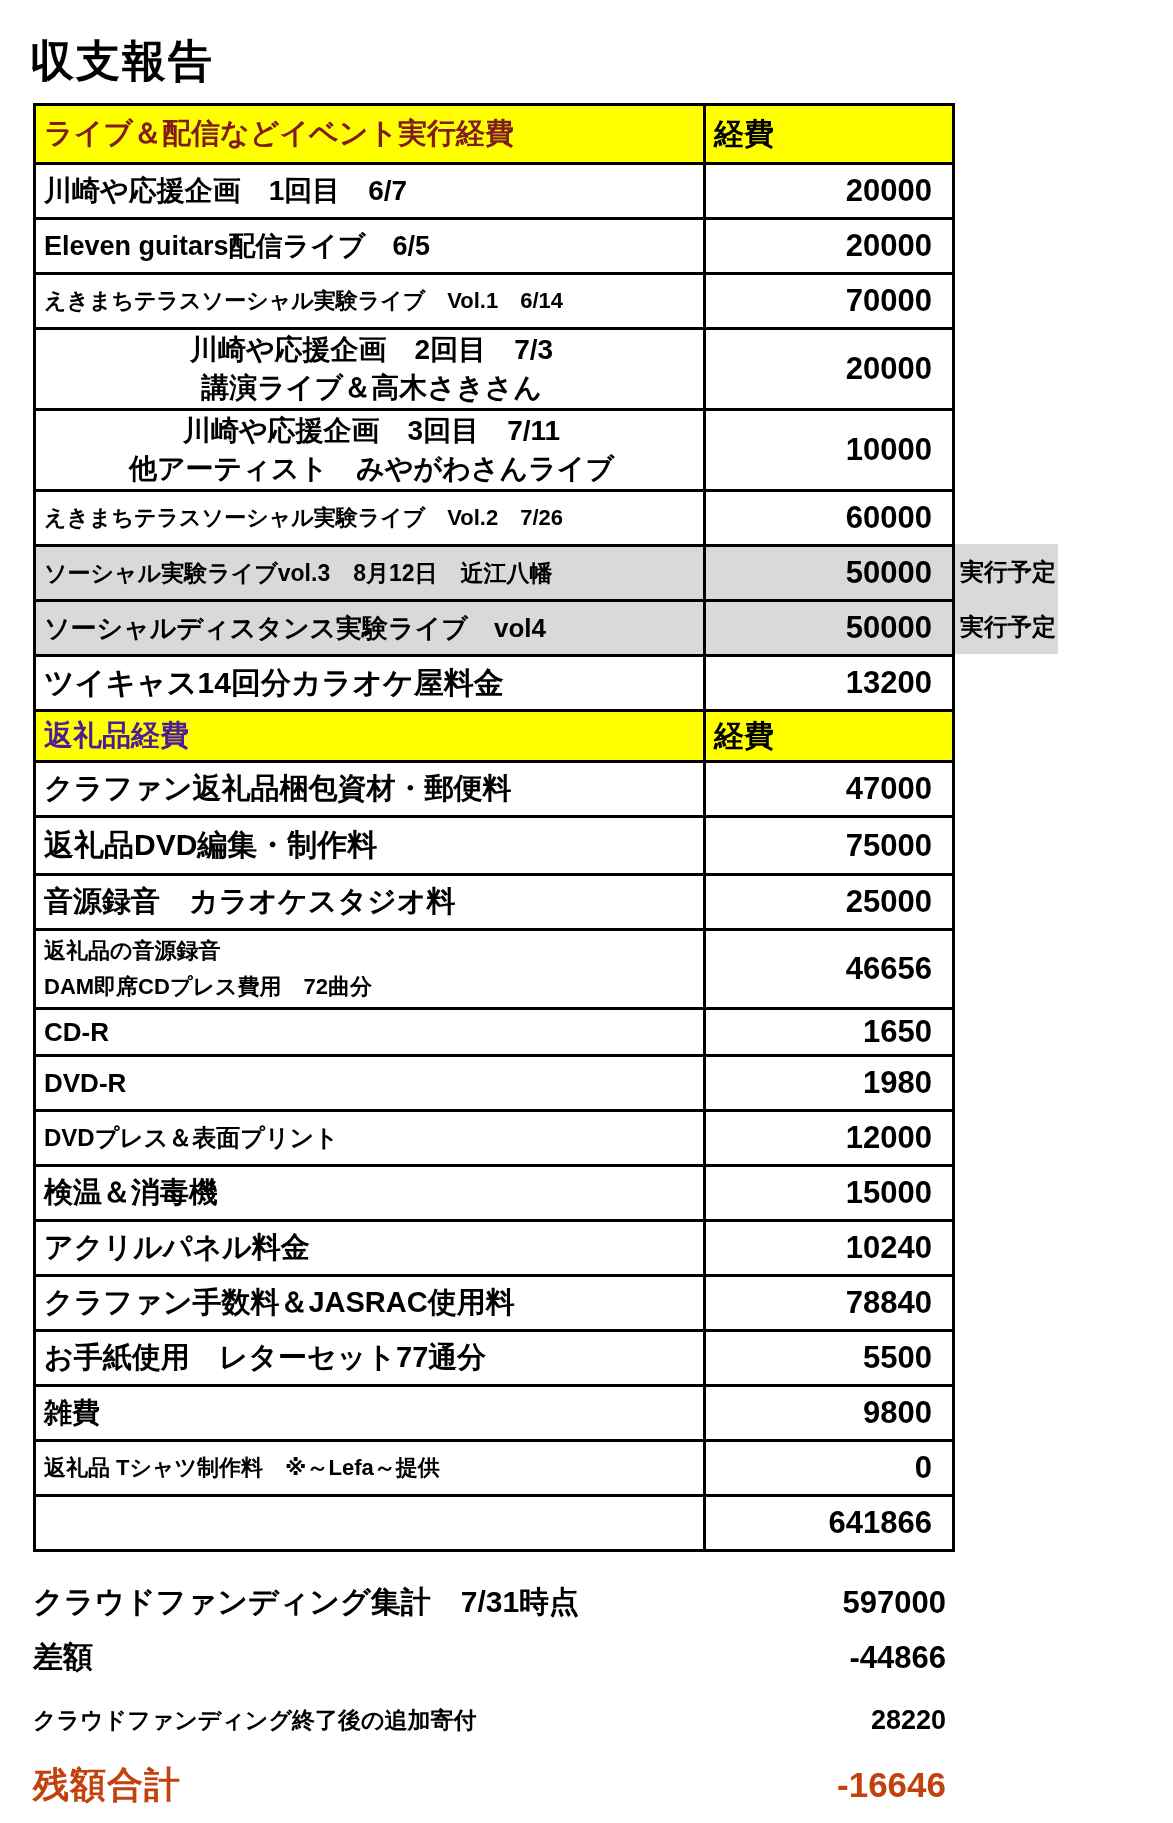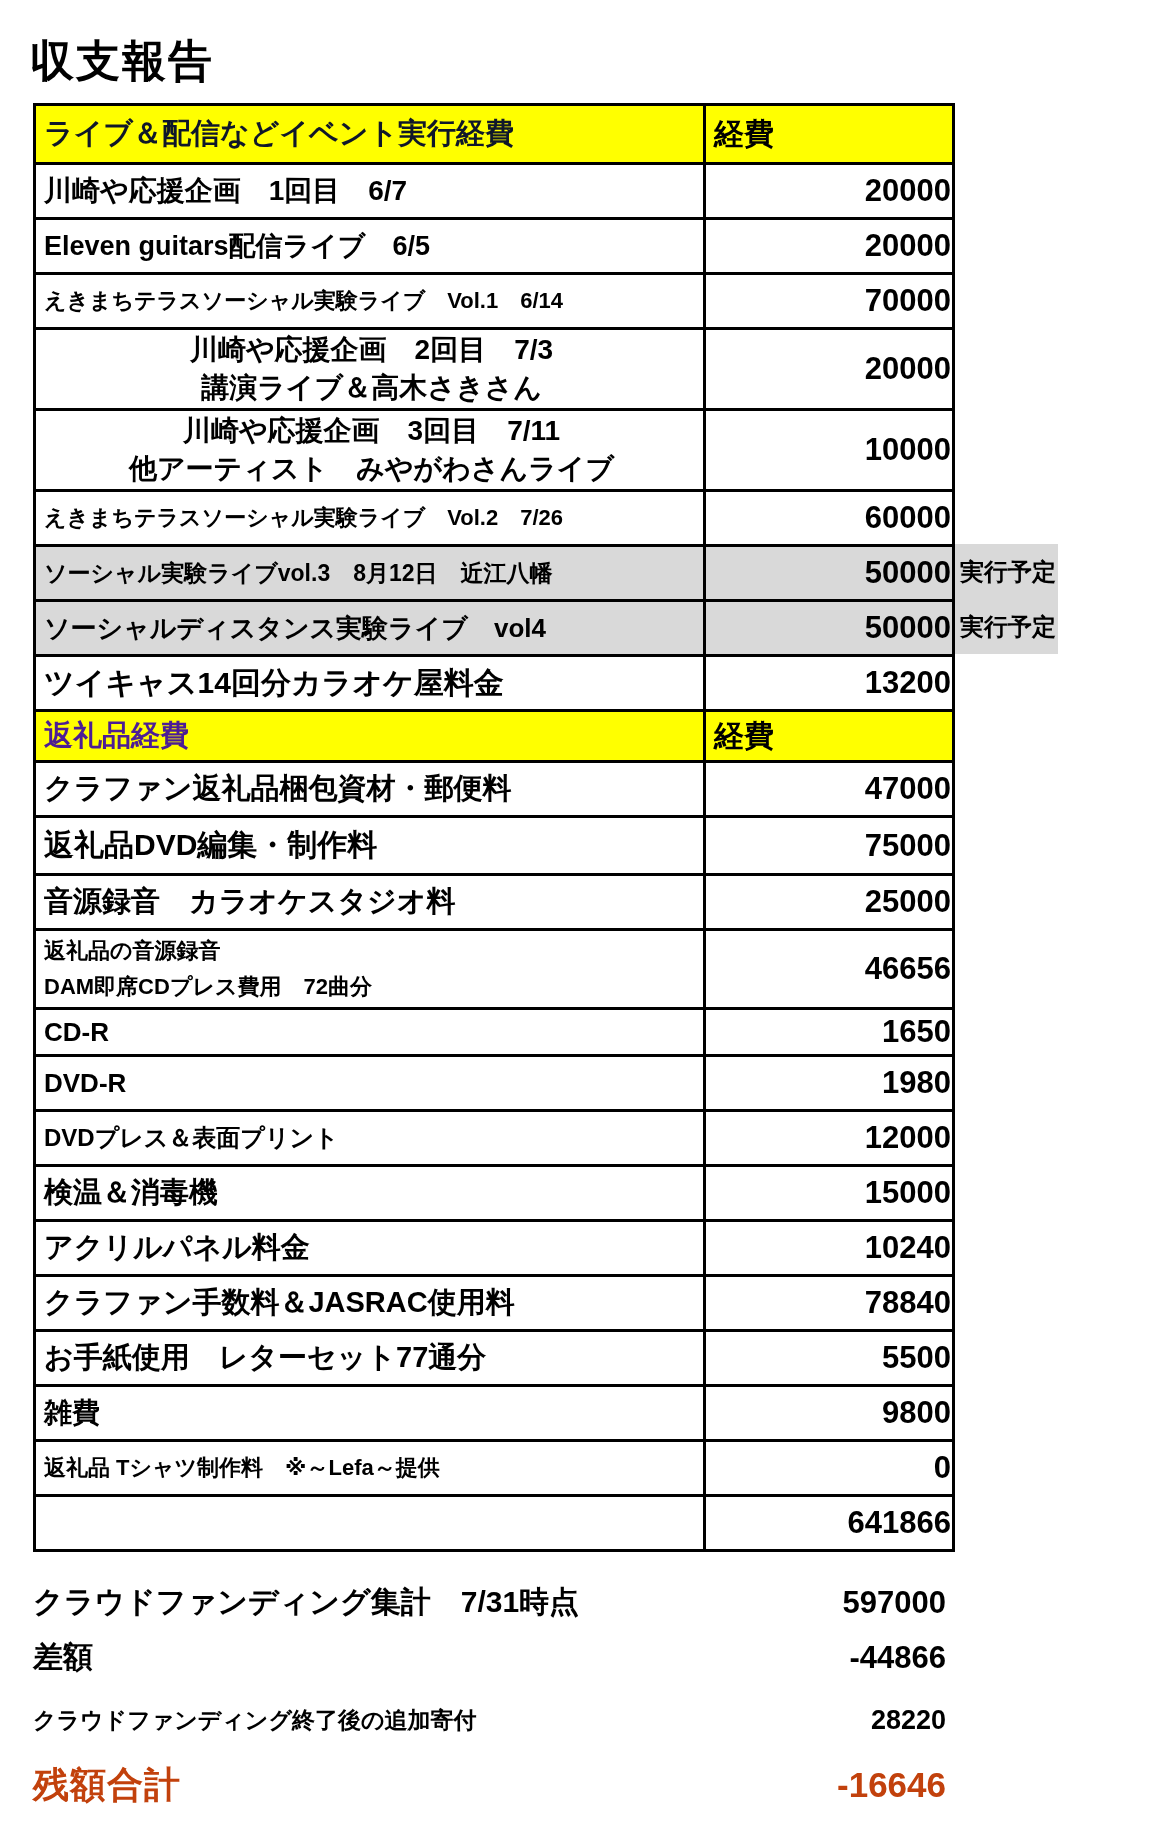--- a/index.html
+++ b/index.html
@@ -41,27 +41,27 @@
     flex-direction: column;
     justify-content: center;
   }
   .cell.label.two-line { justify-content: space-evenly; }
   .cell.amount {
     width: 249px;
     border-left: 3px solid #000;
     display: flex;
     align-items: center;
     justify-content: flex-end;
-    padding-right: 1px;
+    padding-right: 20px;
     font-size: 31px;
     font-weight: bold;
   }
   .row.hdr { background: #FFFF00; }
   .row.hdr .cell.amount { justify-content: flex-start; padding-left: 8px; font-size: 30px; }
-  .hdr-title-blue { color: #0f172a; }
+  .hdr-title-blue { color: #7f1d1d; }
   .hdr-title-red  { color: #4c1d95; }
   .row.gray { background: #D9D9D9; }
   
   .h-hdr1 { height: 56px; }
   .h-std  { height: 55px; }
   .h-tall { height: 81px; text-align: center; }
   .h-hdr2 { height: 51px; }
   .h-r11  { height: 58px; }
   .h-r13  { height: 79px; }
   .h-r14  { height: 47px; }

